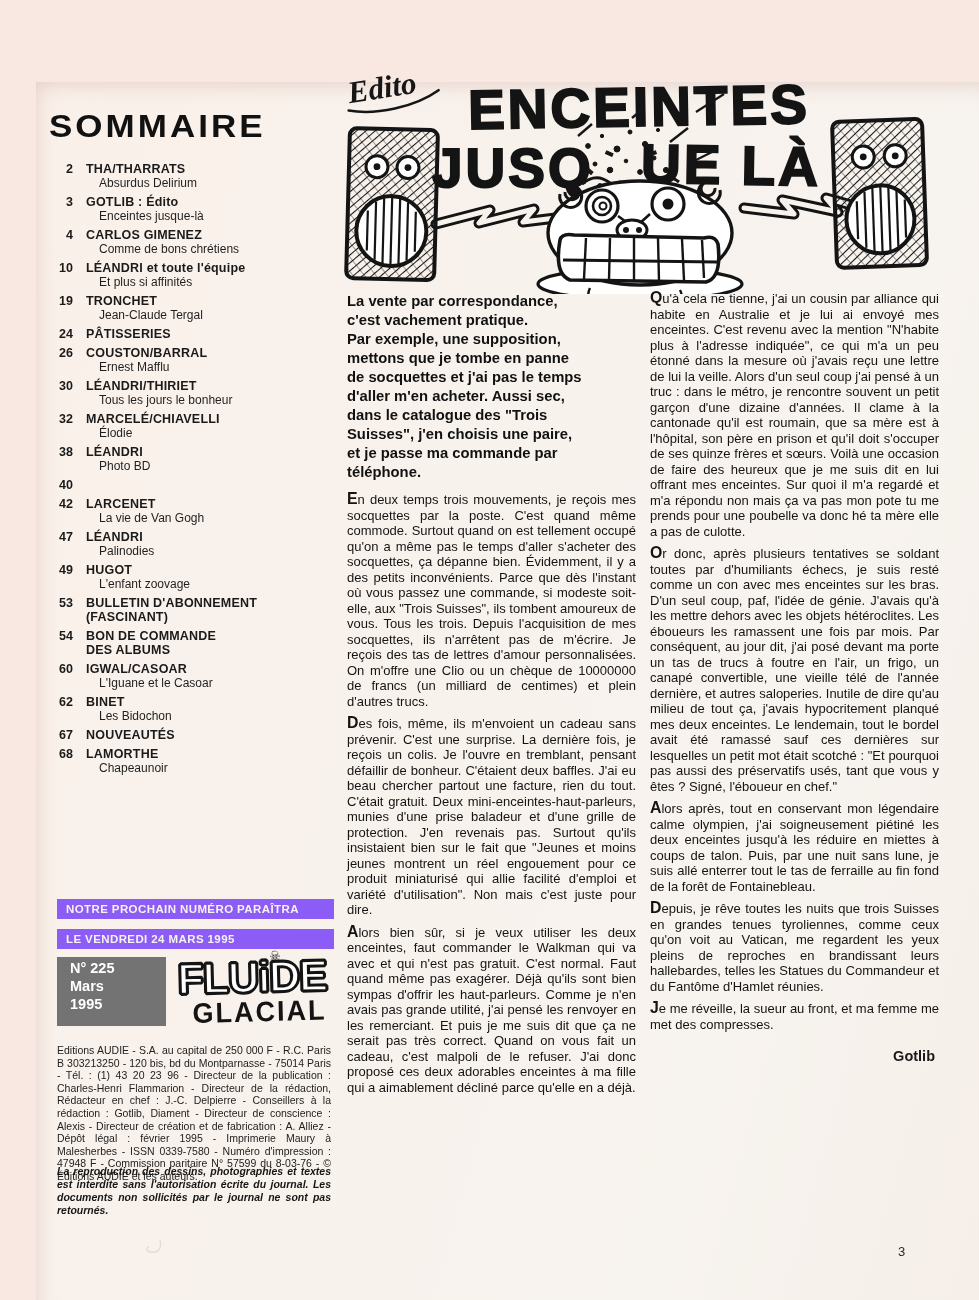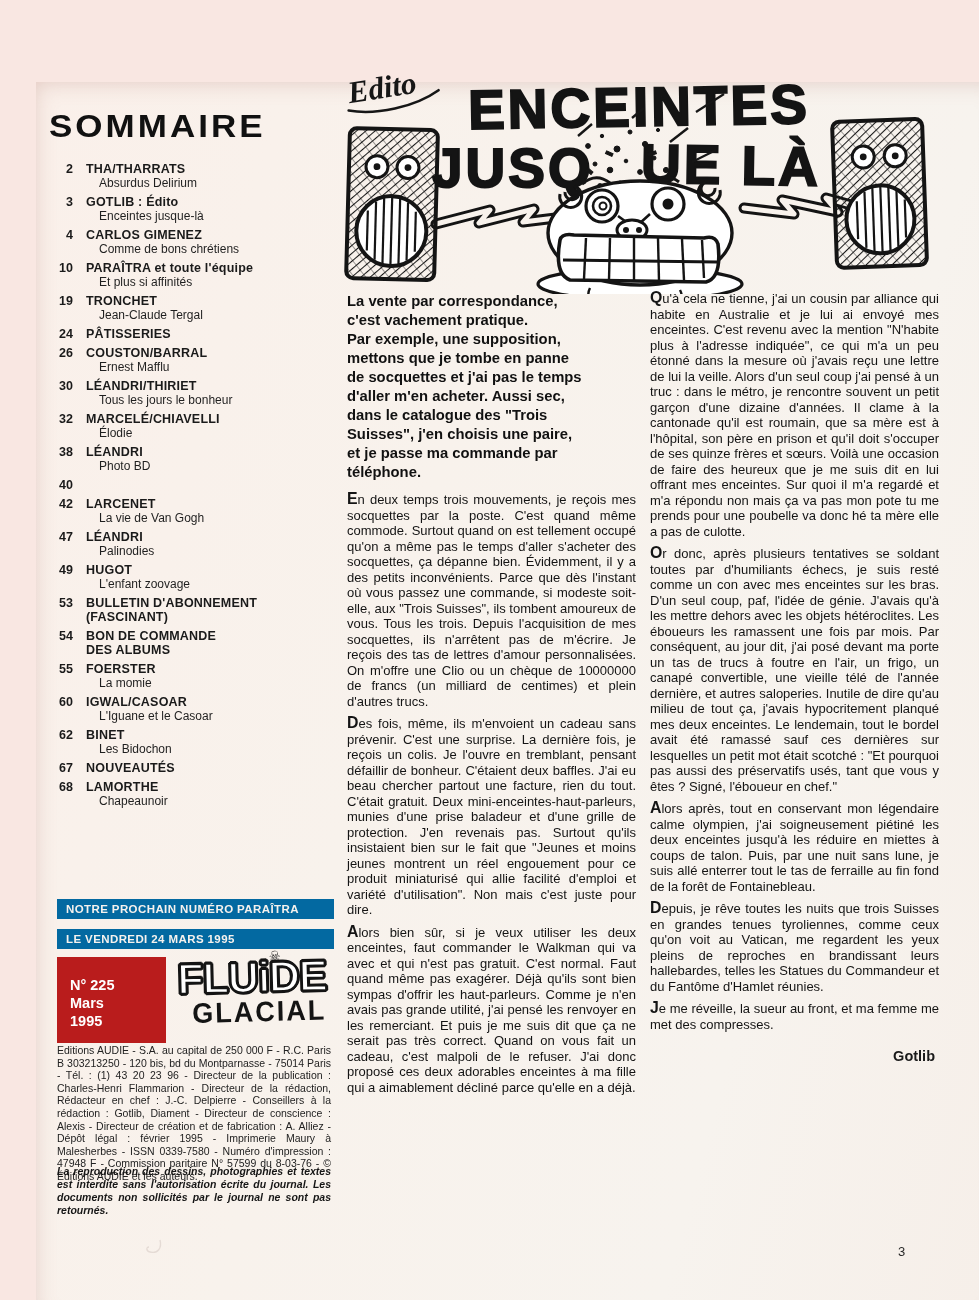--- a/index.html
+++ b/index.html
@@ -11,25 +11,25 @@
   
   .sommaire{position:absolute;left:47px;top:106px;width:272px;}
   .sommaire-title{font-size:35px;font-weight:900;letter-spacing:3px;margin:0 0 16px 2px;
     transform:scaleY(.92);color:#111;}
   .toc-row{display:flex;margin-bottom:5px;}
   .toc-num{width:26px;flex:0 0 26px;text-align:right;font-weight:700;font-size:12.5px;line-height:14px;margin-right:13px;}
   .toc-body{flex:1;}
   .toc-author{display:block;font-weight:700;font-size:12.5px;line-height:14px;letter-spacing:.2px;white-space:pre-line;}
   .toc-sub{display:block;font-size:12px;line-height:14px;margin-left:13px;white-space:pre-line;color:#1f1f1f;}
   
-  .nextbar{position:absolute;left:57px;width:268px;background:#0369a1;color:#f6f2ee;
+  .nextbar{position:absolute;left:57px;width:268px;background:#8b5cf6;color:#f6f2ee;
     font-weight:700;font-size:11.5px;line-height:20px;height:20px;padding-left:9px;letter-spacing:.4px;}
   .bar1{top:899px;} .bar2{top:929px;}
   .issue-row{position:absolute;left:57px;top:957px;width:272px;display:flex;}
-  .issue-box{background:#b91c1c;color:#fff;width:96px;height:58px;padding:19px 0 9px 13px;flex:0 0 96px;}
+  .issue-box{background:#737373;color:#fff;width:96px;height:58px;padding:2px 0 9px 13px;flex:0 0 96px;}
   .issue-box div{font-weight:700;font-size:14.5px;line-height:18px;}
   .logo{position:relative;margin-left:12px;width:160px;transform:rotate(-1.5deg);}
   .logo-top{font-weight:900;font-size:43px;line-height:40px;letter-spacing:-1px;color:#fff;
     -webkit-text-stroke:2.2px #141414;
     text-shadow:-2px 0 #141414,2px 0 #141414,0 -2px #141414,0 2px #141414,-1px -1px #141414,1px 1px #141414,-1px 1px #141414,1px -1px #141414;}
   .skull{position:absolute;left:92px;top:-8px;font-family:"DejaVu Sans",sans-serif;font-size:13px;color:#141414;
     -webkit-text-stroke:0;text-shadow:none;}
   .logo-bottom{font-weight:900;font-size:27px;line-height:26px;letter-spacing:2px;color:#141414;margin:2px 0 0 14px;
     transform:scaleY(1.05);}
   
@@ -77,21 +77,21 @@
         <div class="toc-row">
           <span class="toc-num">4</span>
           <span class="toc-body">
             <span class="toc-author">CARLOS GIMENEZ</span>
             <span class="toc-sub">Comme de bons chrétiens</span>
           </span>
         </div>
         <div class="toc-row">
           <span class="toc-num">10</span>
           <span class="toc-body">
-            <span class="toc-author">PARAÎTRA et toute l'équipe</span>
+            <span class="toc-author">LÉANDRI et toute l'équipe</span>
             <span class="toc-sub">Et plus si affinités</span>
           </span>
         </div>
         <div class="toc-row">
           <span class="toc-num">19</span>
           <span class="toc-body">
             <span class="toc-author">TRONCHET</span>
             <span class="toc-sub">Jean-Claude Tergal</span>
           </span>
         </div>
@@ -158,27 +158,20 @@
           <span class="toc-body">
             <span class="toc-author">BULLETIN D'ABONNEMENT
 (FASCINANT)</span>
           </span>
         </div>
         <div class="toc-row">
           <span class="toc-num">54</span>
           <span class="toc-body">
             <span class="toc-author">BON DE COMMANDE
 DES ALBUMS</span>
-          </span>
-        </div>
-        <div class="toc-row">
-          <span class="toc-num">55</span>
-          <span class="toc-body">
-            <span class="toc-author">FOERSTER</span>
-            <span class="toc-sub">La momie</span>
           </span>
         </div>
         <div class="toc-row">
           <span class="toc-num">60</span>
           <span class="toc-body">
             <span class="toc-author">IGWAL/CASOAR</span>
             <span class="toc-sub">L'Iguane et le Casoar</span>
           </span>
         </div>
         <div class="toc-row">

